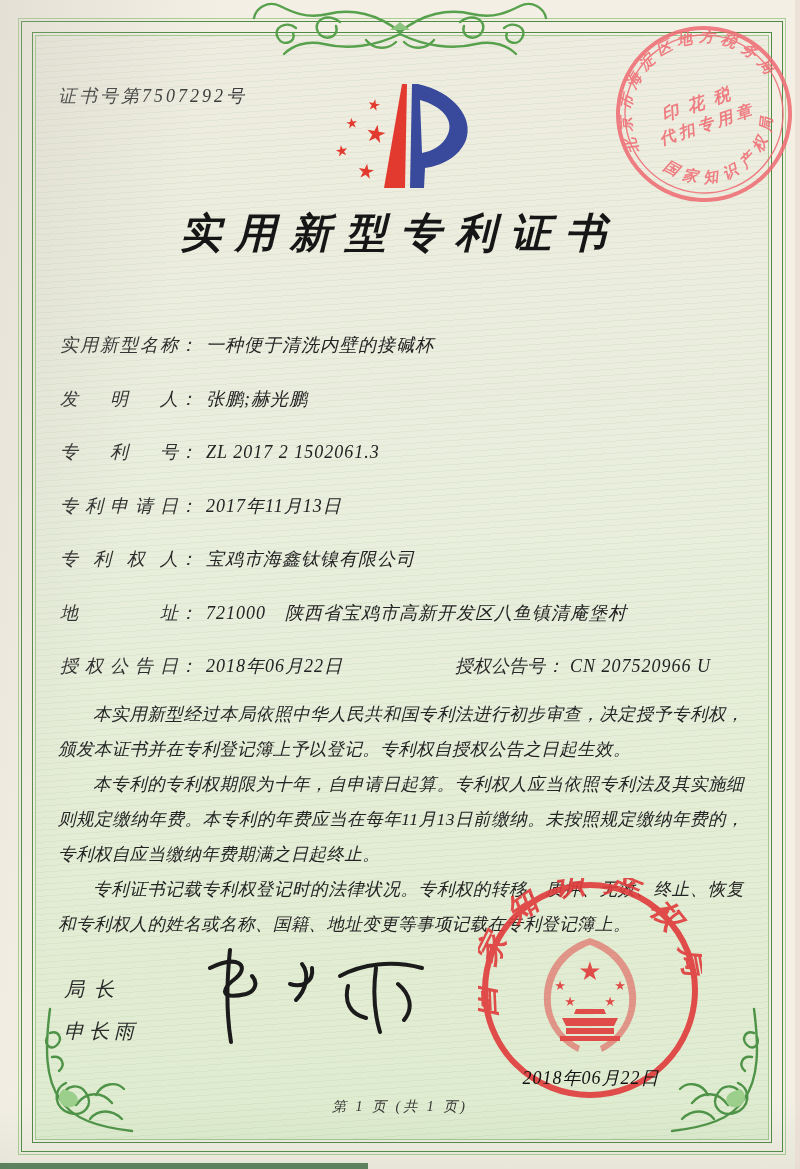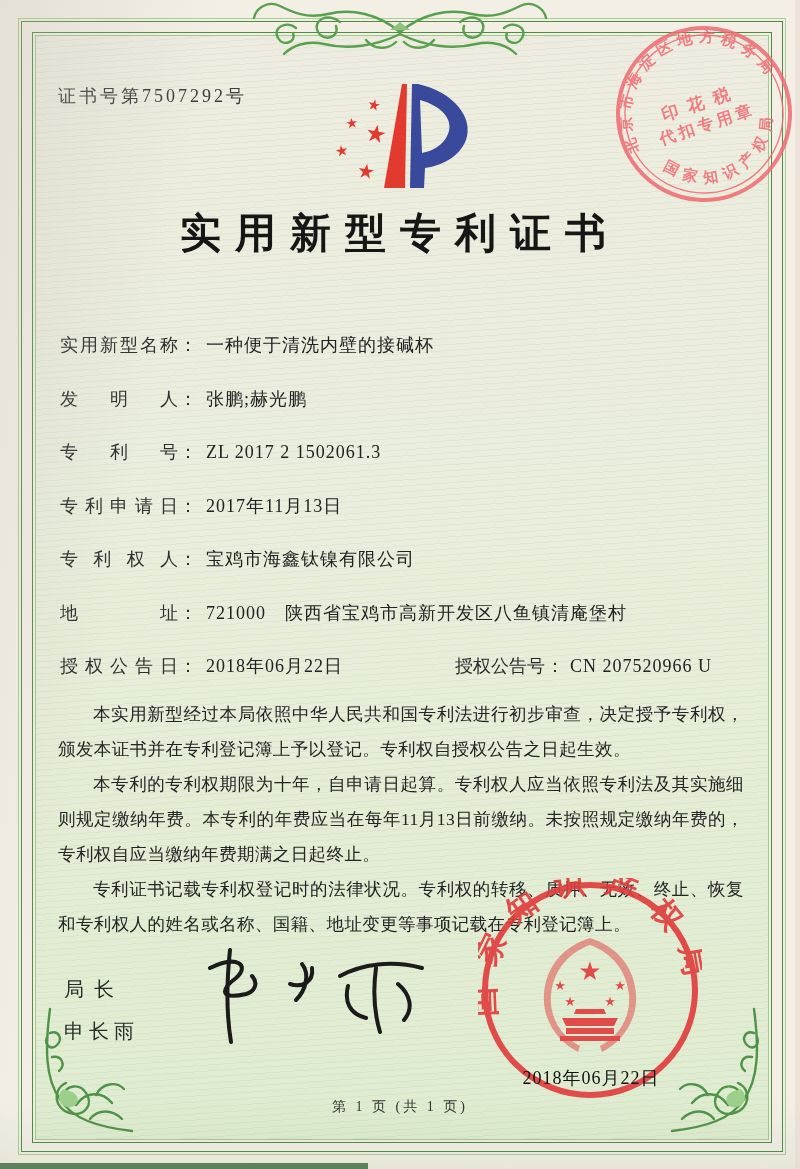--- a/index.html
+++ b/index.html
@@ -2,21 +2,21 @@
 <html><head>
 <meta charset="utf-8">
 <style>
   html,body{margin:0;padding:0;}
   body{
     width:800px;height:1169px;position:relative;overflow:hidden;
     background:#f3efe5;
     font-family:"Liberation Serif","DejaVu Serif",serif;
     color:#2b2b2b;
   }
-  .page{position:absolute;inset:0;}
+  .page{position:absolute;inset:0;font-style:italic;}
 
   
   .frame{position:absolute;pointer-events:none;}
   .frame-outer1{inset:18px 14px 14px 18px;border:1px solid #a9cf97;}
   .frame-outer2{inset:21px 17px 17px 21px;border:1px solid #4e8c46;}
   .frame-inner1{inset:32px 28px 26px 32px;border:1px solid #4e8c46;}
   .frame-inner2{inset:35px 31px 29px 35px;border:1px solid #9fc98e;}
 
   .content-bg{
     position:absolute;inset:36px 32px 30px 36px;

